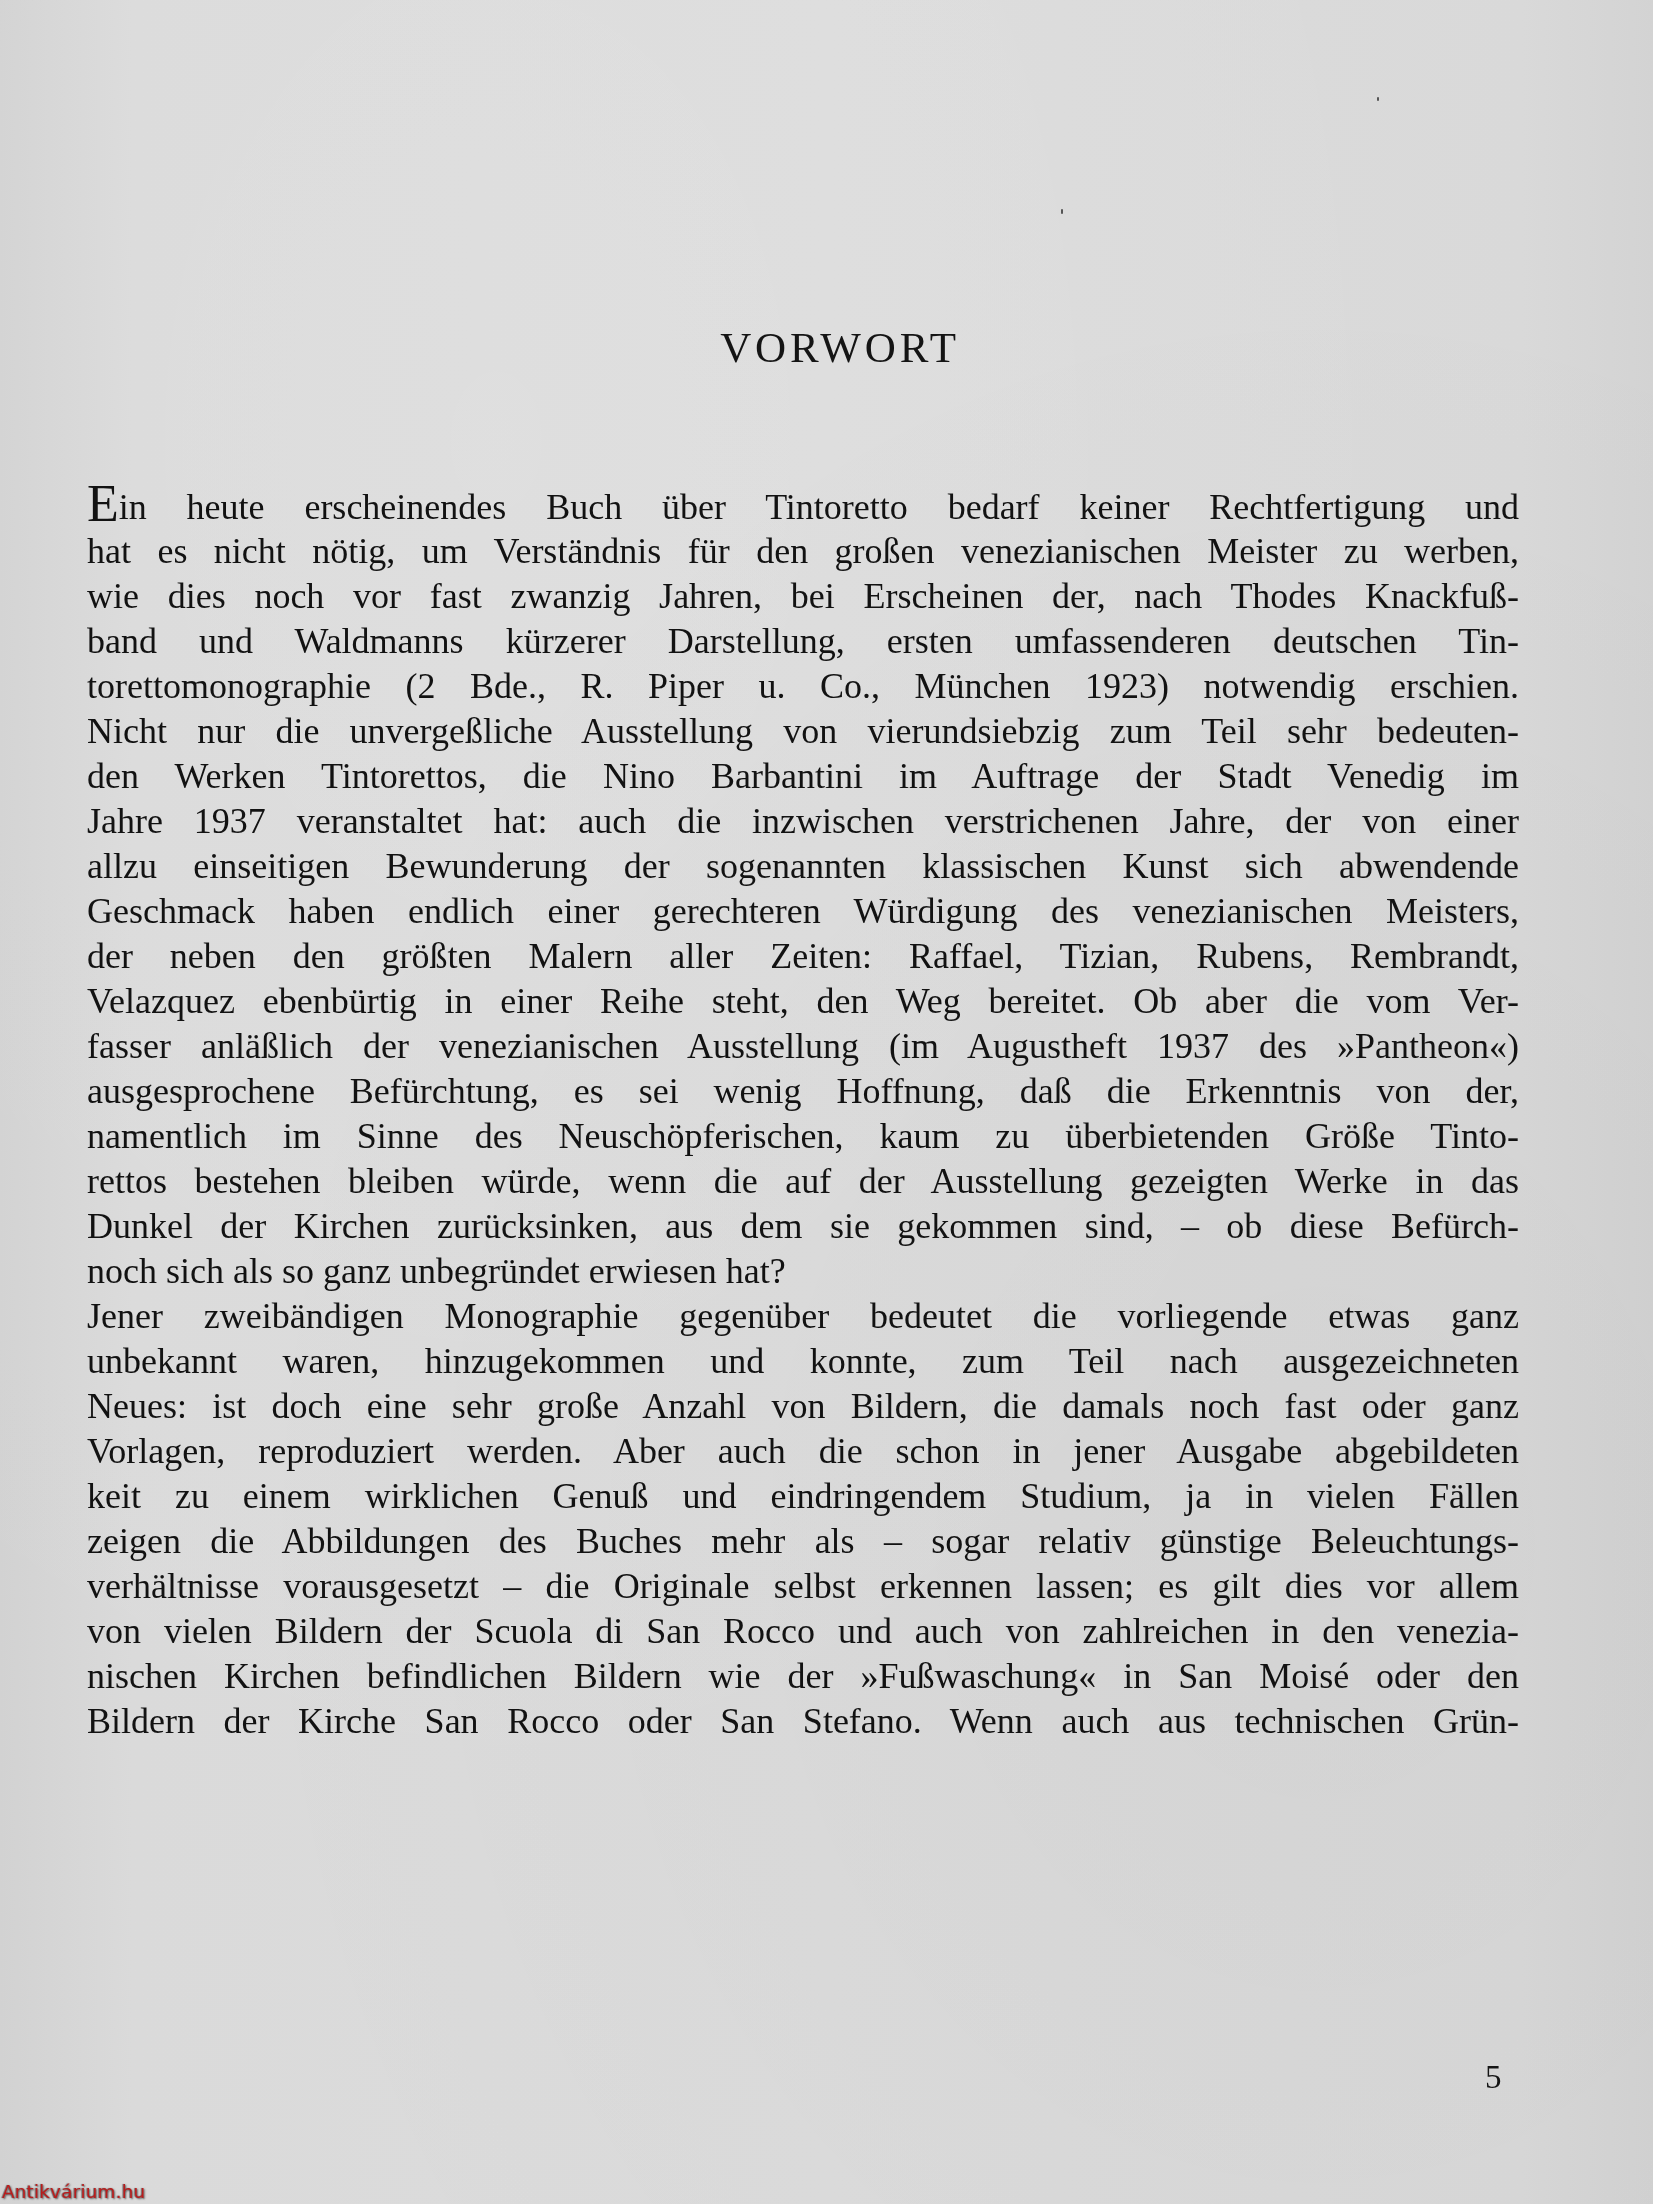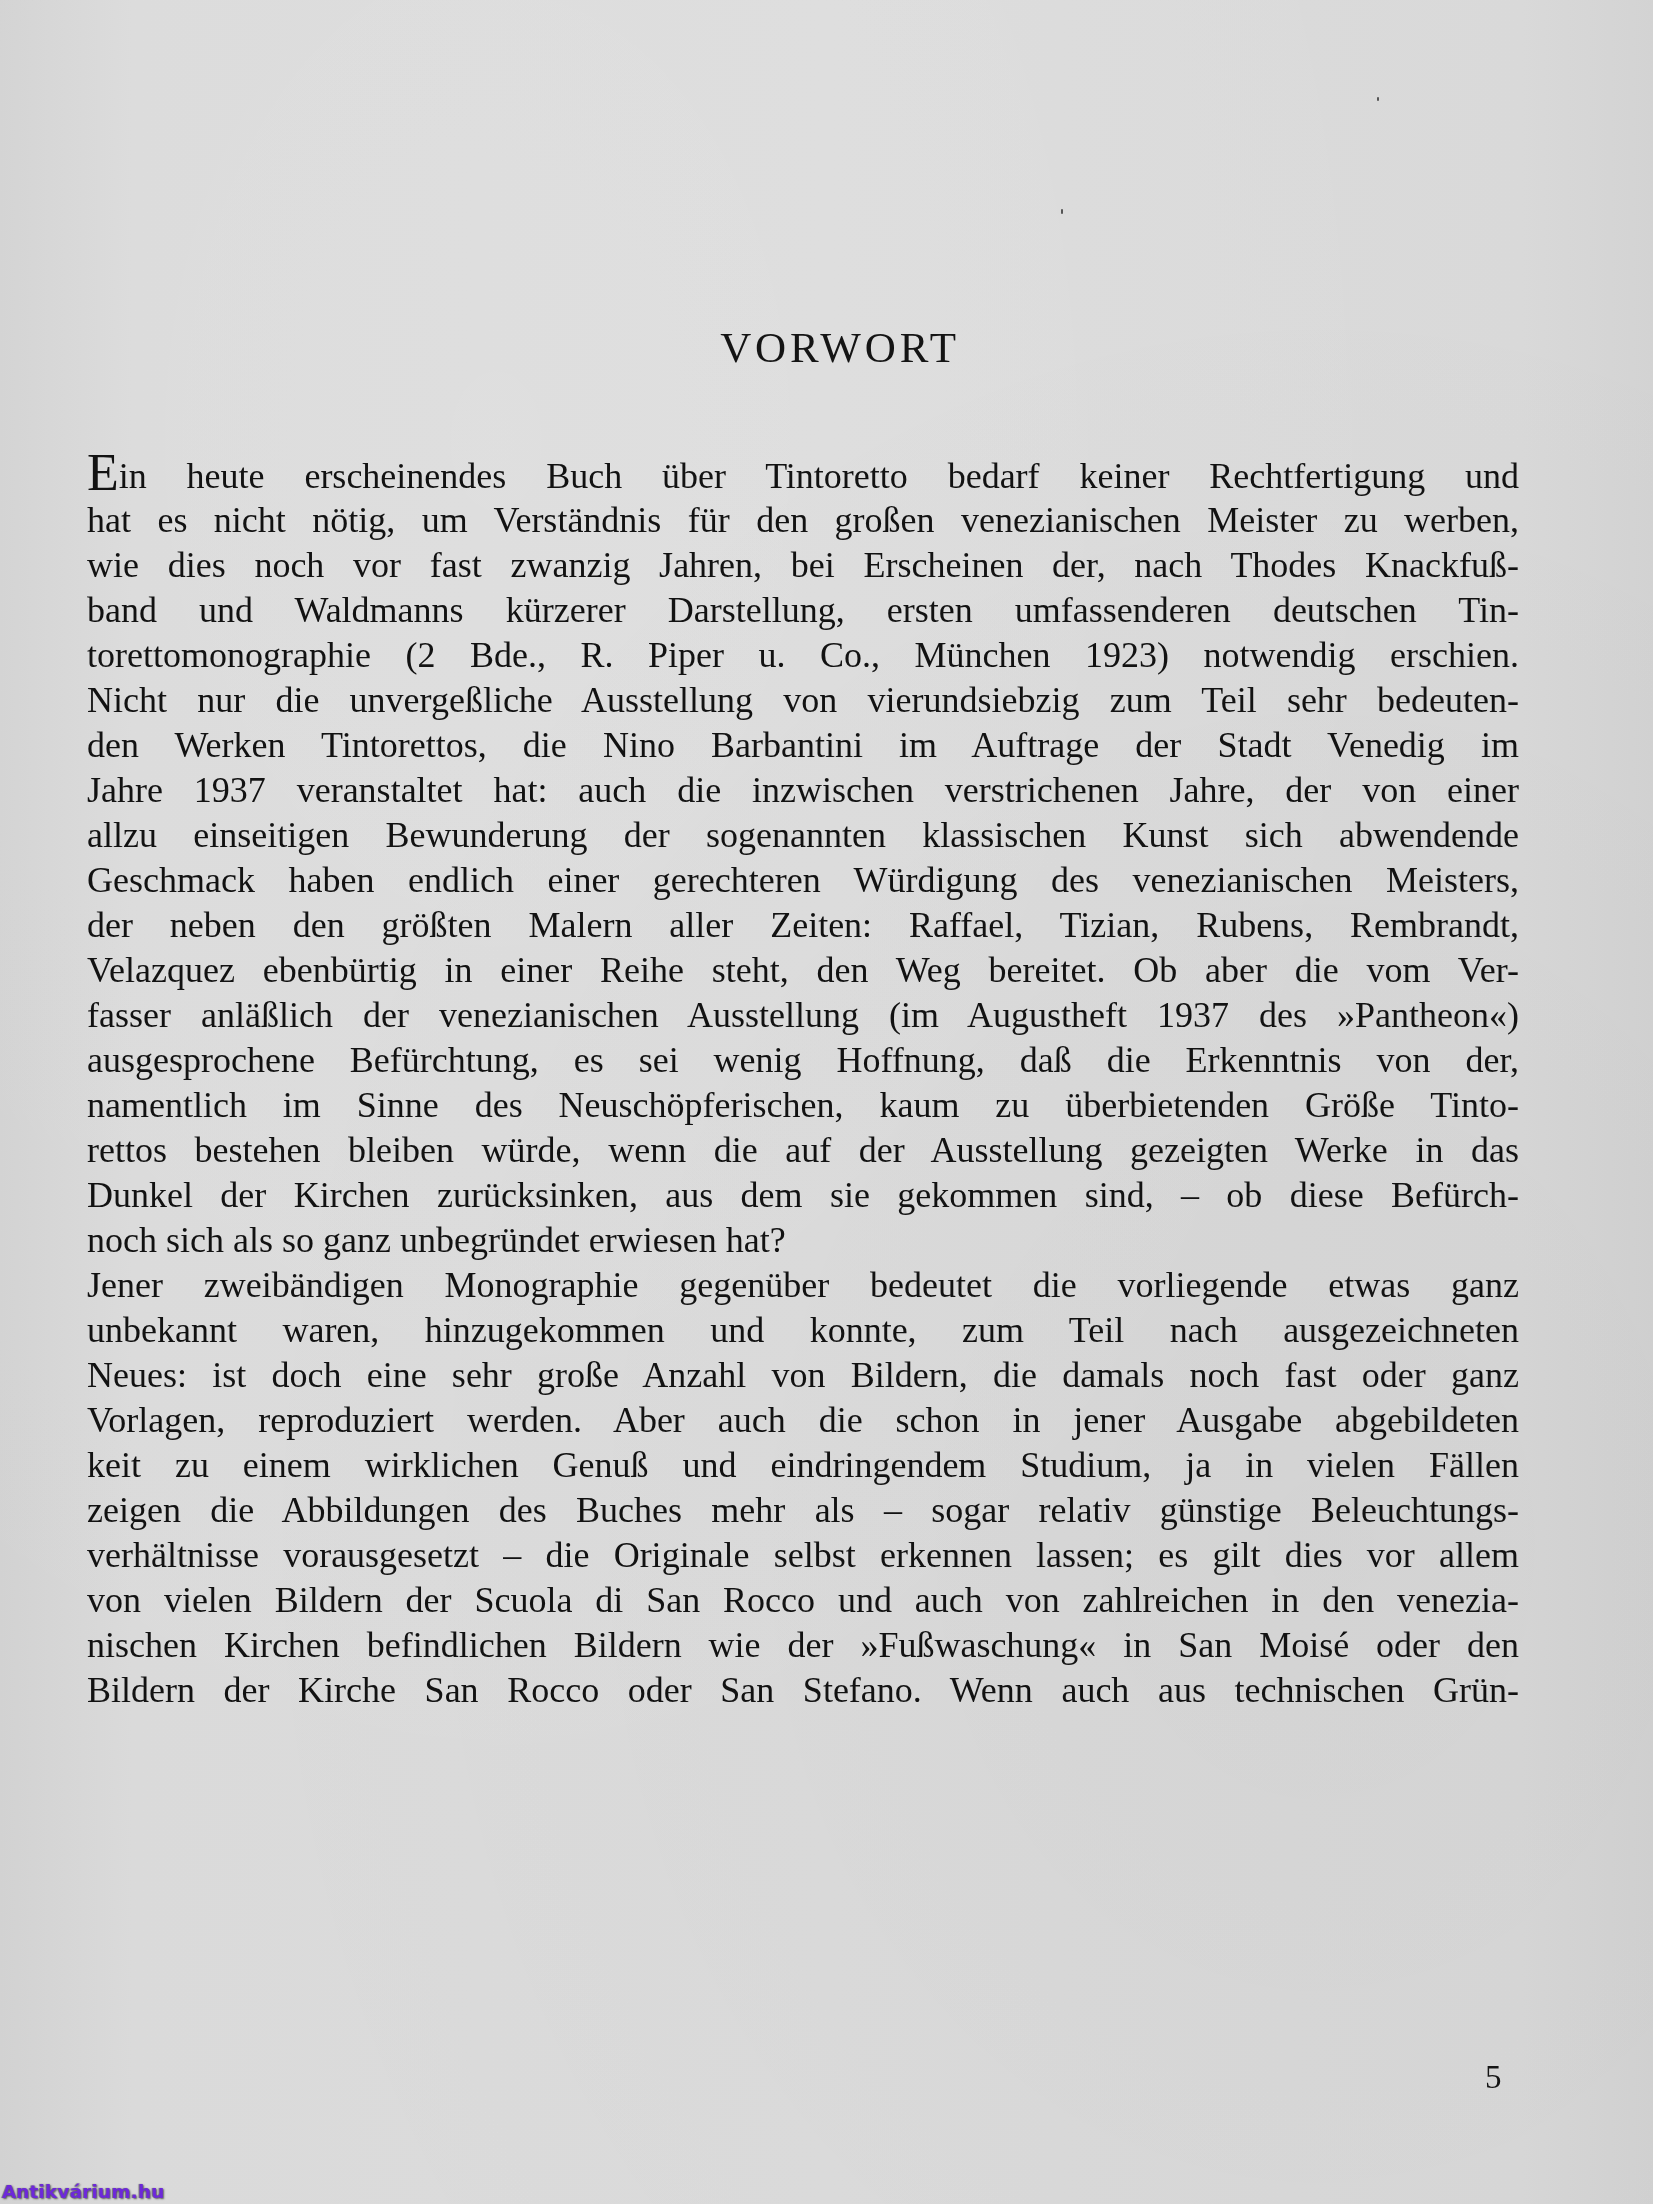--- a/index.html
+++ b/index.html
@@ -33,21 +33,21 @@
     font-size: 43px;
     letter-spacing: 3.9px;
     color: #141414;
     margin: 0;
     font-weight: normal;
     padding-left: 26px;
     box-sizing: border-box;
   }
   .text-block {
     position: absolute;
-    top: 453px;
+    top: 484px;
     left: 87px;
     width: 1432px;
   }
   .line {
     display: block;
     height: 45px;
     line-height: 45px;
     font-family: "Liberation Serif", "DejaVu Serif", serif;
     font-size: 36px;
     white-space: nowrap;
@@ -69,23 +69,23 @@
     left: 1485px;
     font-family: "Liberation Serif", "DejaVu Serif", serif;
     font-size: 33px;
     color: #151515;
   }
   .watermark {
     position: absolute;
     left: 1.9px;
     top: 2181px;
     font-family: "DejaVu Sans", "Liberation Sans", sans-serif;
-    font-weight: bold;
+    font-weight: normal;
     font-size: 18.4px;
-    color: #6d28d9;
+    color: #b91c1c;
     text-shadow: 1px 1px 1.9px #555, -1px 0 1px #777;
     letter-spacing: 0.2px;
   }
   .speck {
     position: absolute;
     width: 1.9px;
     height: 4.9px;
     background: #555;
     border-radius: 1px;
   }

